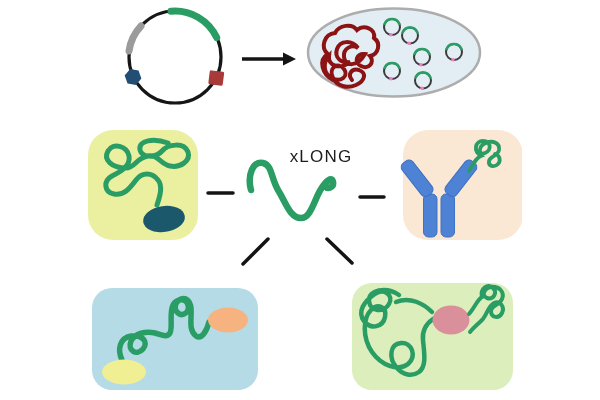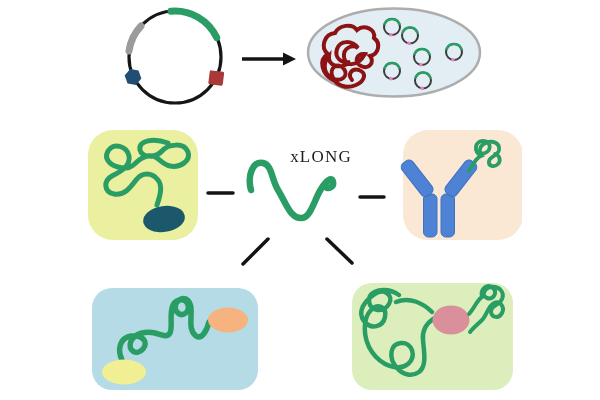--- a/index.html
+++ b/index.html
@@ -1,17 +1,17 @@
 <!DOCTYPE html>
 <html style="--background: #ffffff; --rna_green: #2a9d64; --plasmid_ring: #161616; --gray_segment: #9b9b9b; --plasmid_blue_marker: #234e73; --plasmid_red_marker: #a93a3a; --connector_black: #141414; --label_black: #1c1c1c; --cell_fill: #e3eef4; --cell_border: #adadad; --dna_dark_red: #8b1313; --miniplasmid_ring: #3b3b3b; --miniplasmid_pink: #ee7ec5; --panel_yellow: #ebf0a0; --panel_peach: #fae8d5; --panel_blue: #b5dbe7; --panel_green: #dbeebb; --protein_teal: #1b586c; --antibody_blue: #4d82d5; --antibody_edge: #3e70c4; --protein_yellow: #f1ef94; --protein_orange: #f6b27f; --protein_pink: #d9909a;"><head>
 <meta charset="utf-8">
 <style>
   html,body{margin:0;padding:0;background:#fff;}
   .canvas{width:522px;height:400px;background:var(--background,#fff);position:relative;overflow:hidden;
-          font-family:Liberation Serif, serif;}
+          font-family:Liberation Sans, sans-serif;}
   svg{display:block;}
 
   
   .s-green   {stroke:var(--rna_green);fill:none;}
   .s-ring    {stroke:var(--plasmid_ring);fill:none;}
   .s-gray    {stroke:var(--gray_segment);fill:none;}
   .s-black   {stroke:var(--connector_black);fill:none;}
   .s-darkred {stroke:var(--dna_dark_red);fill:none;}
   .s-miniring{stroke:var(--miniplasmid_ring);fill:none;}
 

